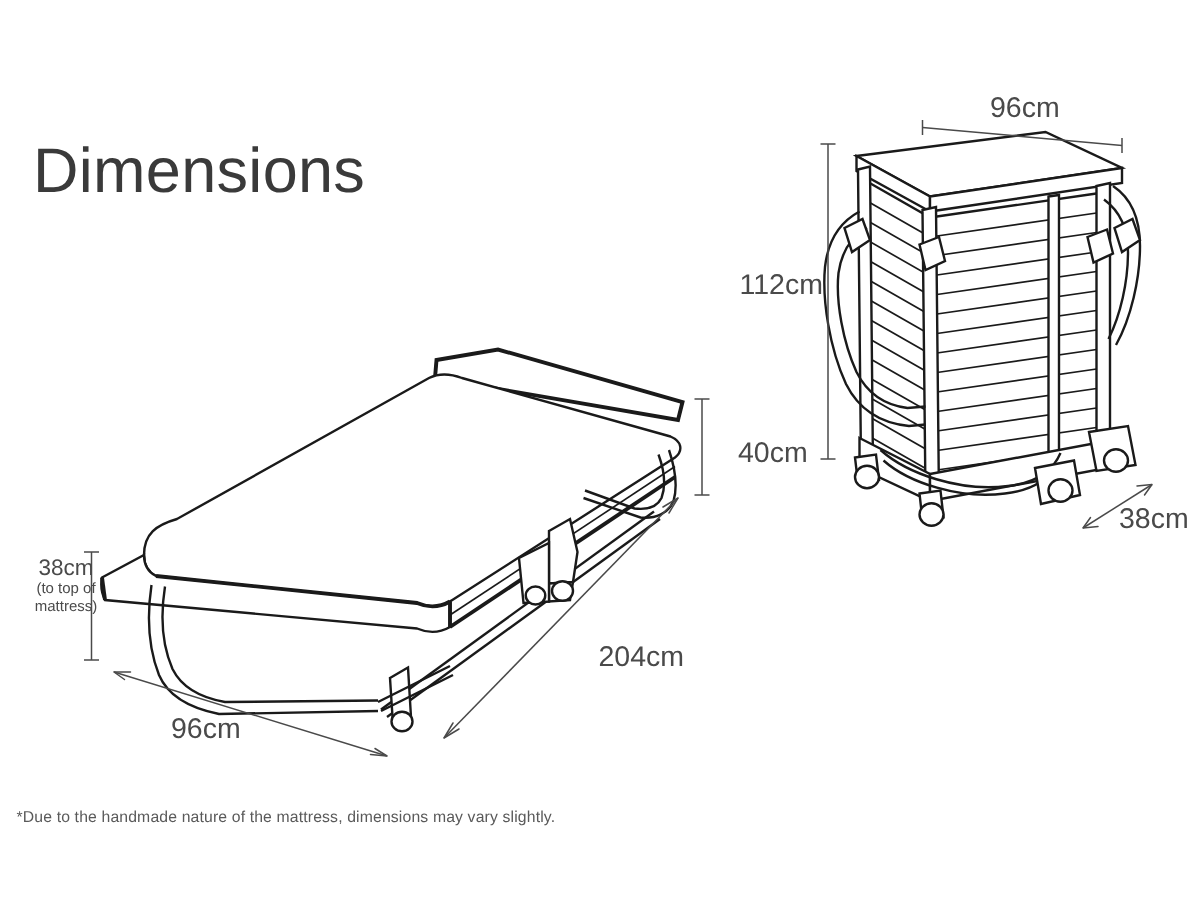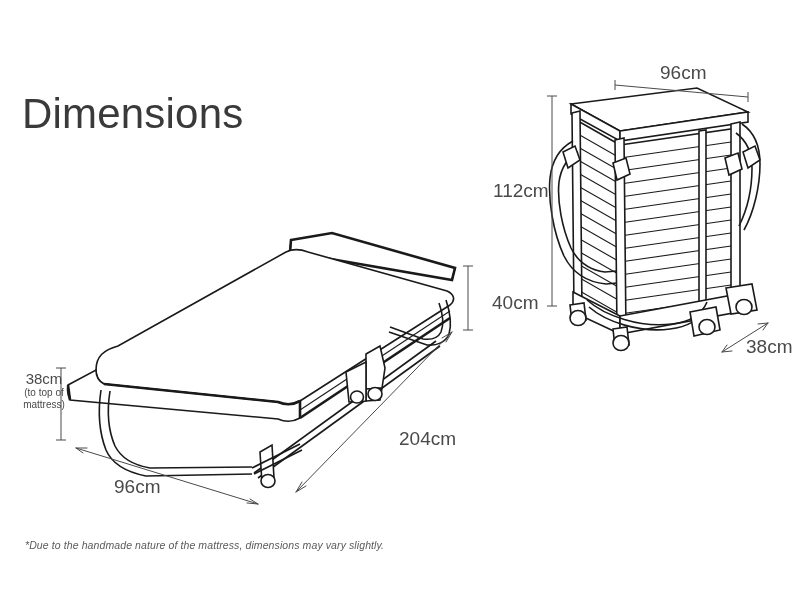--- a/index.html
+++ b/index.html
@@ -40,26 +40,25 @@
     color: #3c3c3c;
     line-height: 1.42;
   }
   #spec-lines .spec-row { white-space: nowrap; }
   #spec-lines sup {
     font-size: 11px;
     vertical-align: super;
     line-height: 0;
   }
   #footnote-text {
-    left: 25px;
+    left: 11px;
     top: 539px;
     font-size: 10.5px;
     color: #5a5a5a;
     letter-spacing: 0.1px;
-    font-style: italic;
   }
   .dim-label {
     position: absolute;
     font-size: 19px;
     color: #4a4a4a;
     white-space: nowrap;
   }
   .dim-label.small-note {
     font-size: 10px;
     line-height: 1.15;

